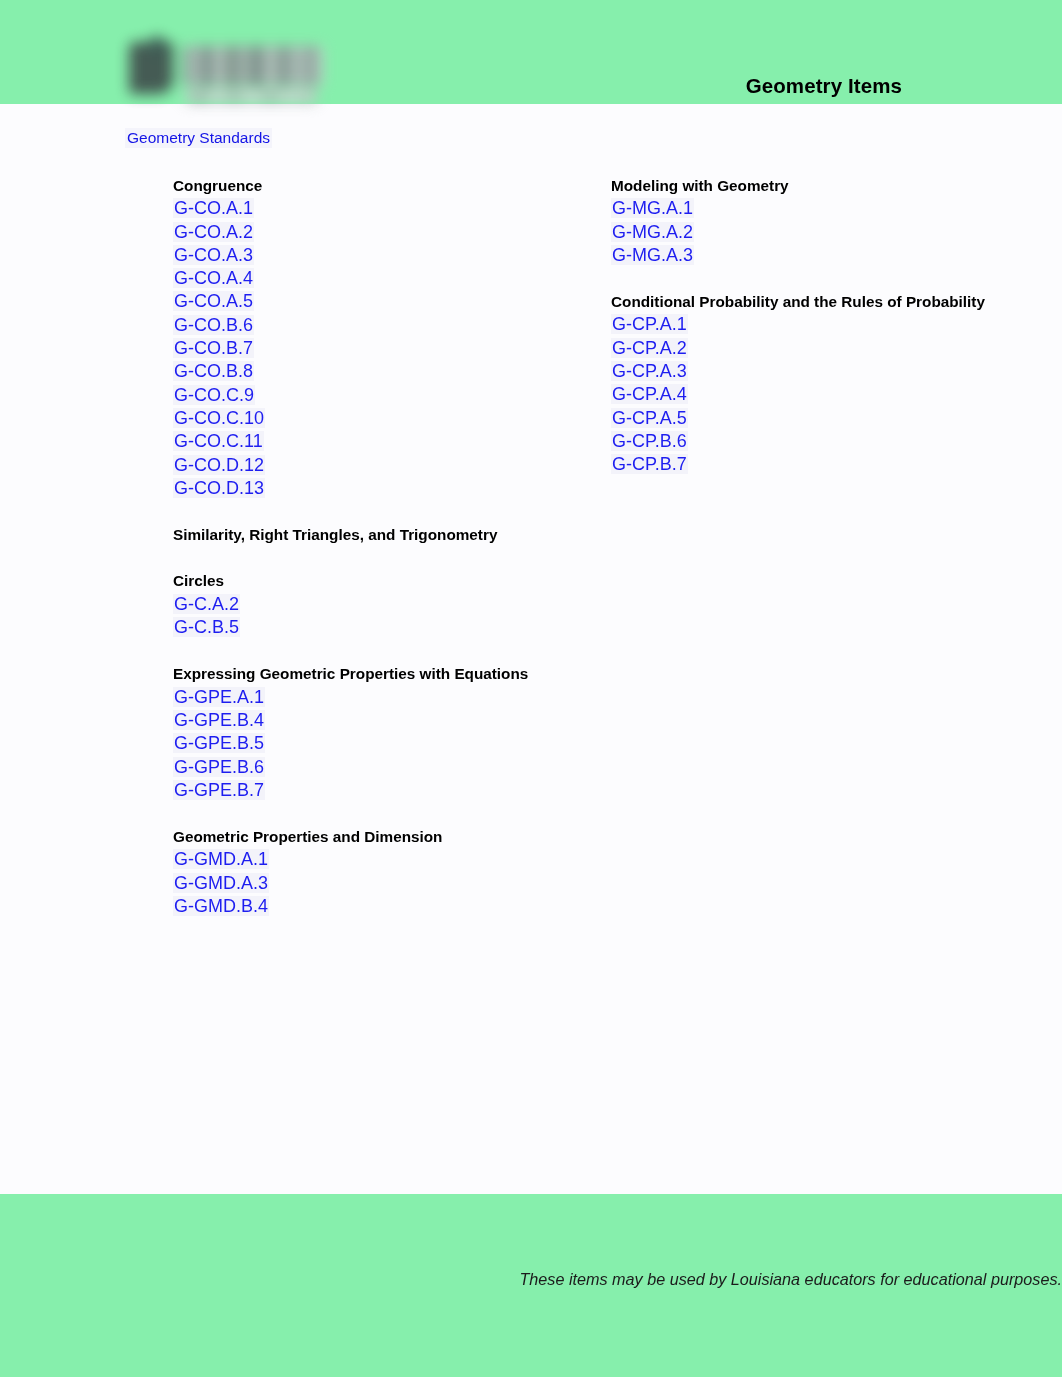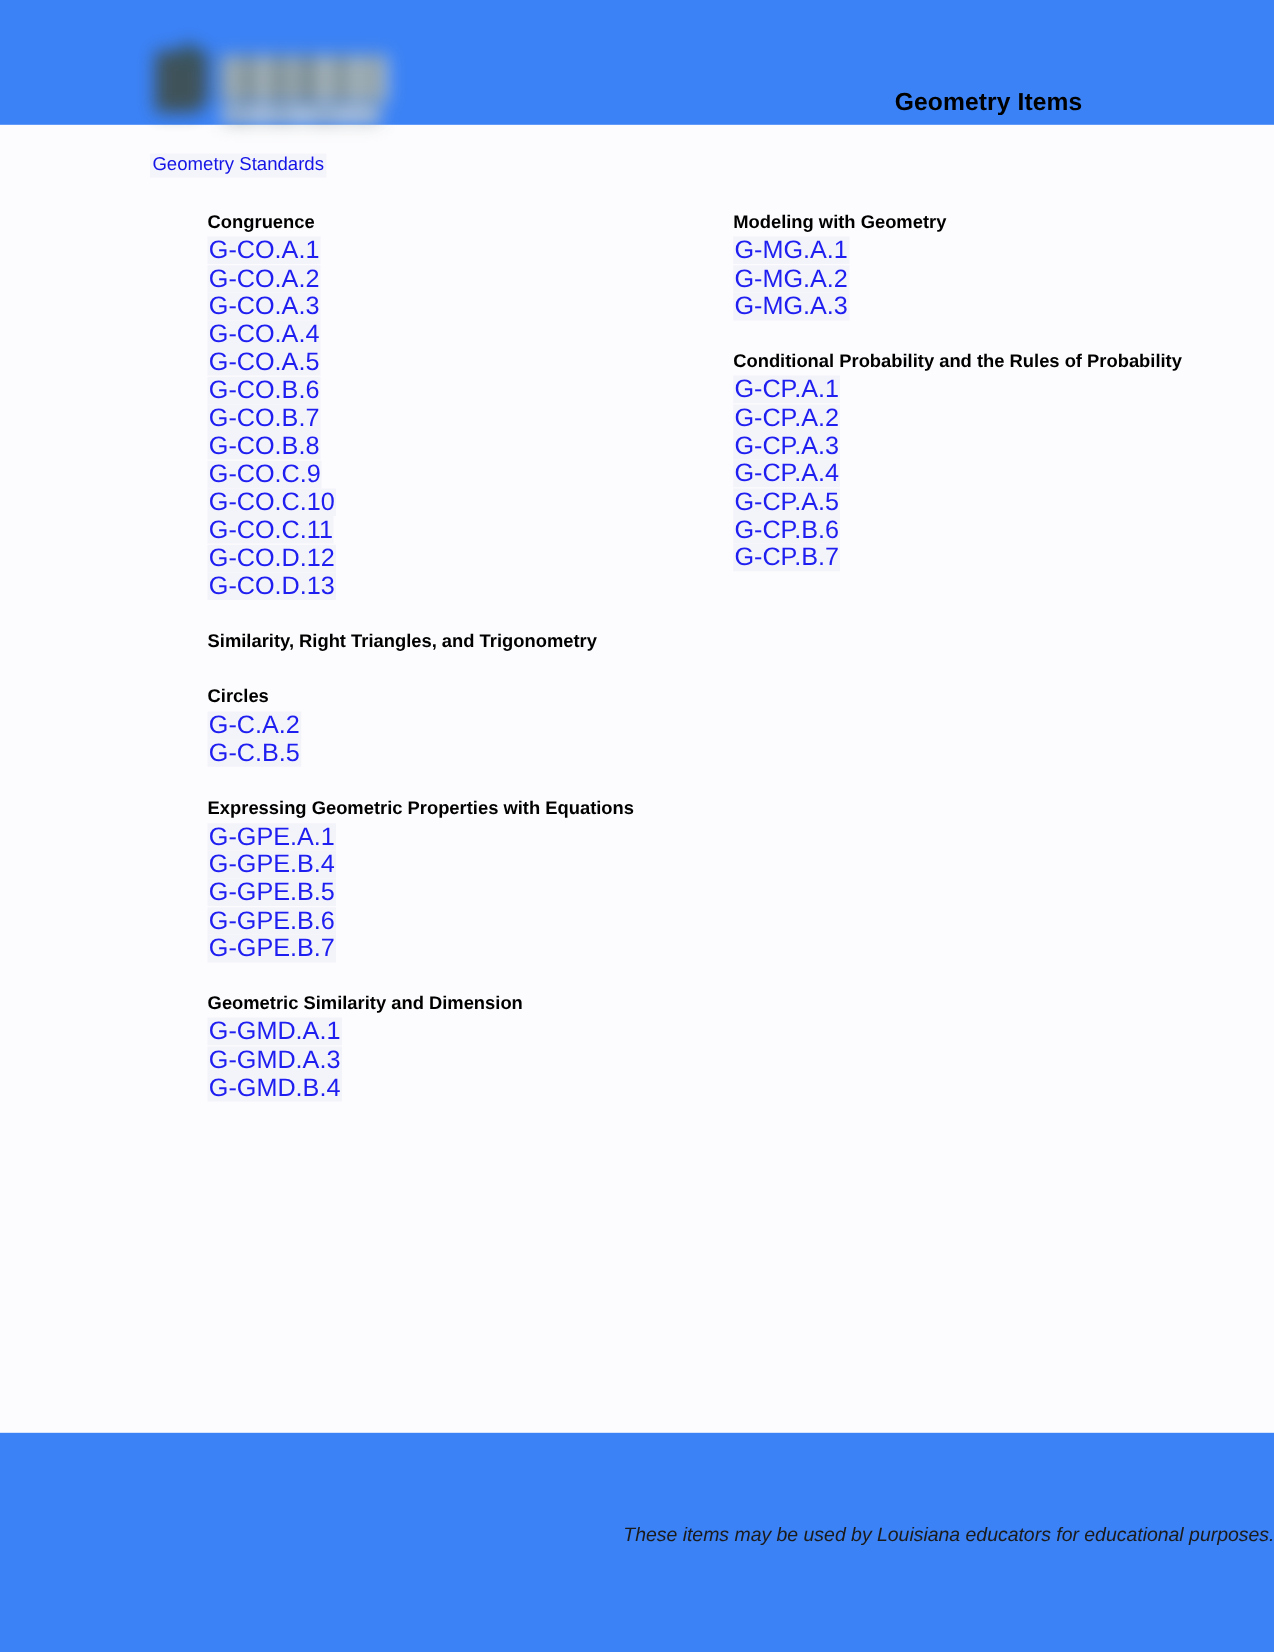--- a/index.html
+++ b/index.html
@@ -11,21 +11,21 @@
   body {
     font-family: "Liberation Sans", "DejaVu Sans", sans-serif;
     color: #000000;
     -webkit-font-smoothing: antialiased;
   }
   .page {
     position: relative;
     width: 1062px;
     height: 1377px;
     margin: 0 auto;
-    background: #3b82f6;
+    background: #86efac;
     overflow: hidden;
   }
 
   
   .header {
     position: absolute;
     left: 0;
     top: 0;
     width: 1062px;
     height: 120px;
@@ -138,21 +138,21 @@
     color: #000000;
     line-height: 23.3px;
     margin: 0;
   }
   .std-list {
     list-style: none;
     margin: 0;
     padding: 0;
   }
   .std-item {
-    font-size: 21px;
+    font-size: 18px;
     line-height: 23.3px;
     color: #1e1ef0;
     white-space: nowrap;
   }
   .std-item .std-link {
     color: #1e1ef0;
     text-decoration: none;
     background: #f3f3fa;
     padding: 0 1px;
   }
@@ -223,21 +223,21 @@
           <div class="group-heading">Expressing Geometric Properties with Equations</div>
           <ul class="std-list">
             <li class="std-item"><a class="std-link" href="#">G-GPE.A.1</a></li>
             <li class="std-item"><a class="std-link" href="#">G-GPE.B.4</a></li>
             <li class="std-item"><a class="std-link" href="#">G-GPE.B.5</a></li>
             <li class="std-item"><a class="std-link" href="#">G-GPE.B.6</a></li>
             <li class="std-item"><a class="std-link" href="#">G-GPE.B.7</a></li>
           </ul>
         </div>
         <div class="group">
-          <div class="group-heading">Geometric Similarity and Dimension</div>
+          <div class="group-heading">Geometric Properties and Dimension</div>
           <ul class="std-list">
             <li class="std-item"><a class="std-link" href="#">G-GMD.A.1</a></li>
             <li class="std-item"><a class="std-link" href="#">G-GMD.A.3</a></li>
             <li class="std-item"><a class="std-link" href="#">G-GMD.B.4</a></li>
           </ul>
         </div>
       </div>
     <div class="col col-right">
         <div class="group">
           <div class="group-heading">Modeling with Geometry</div>

